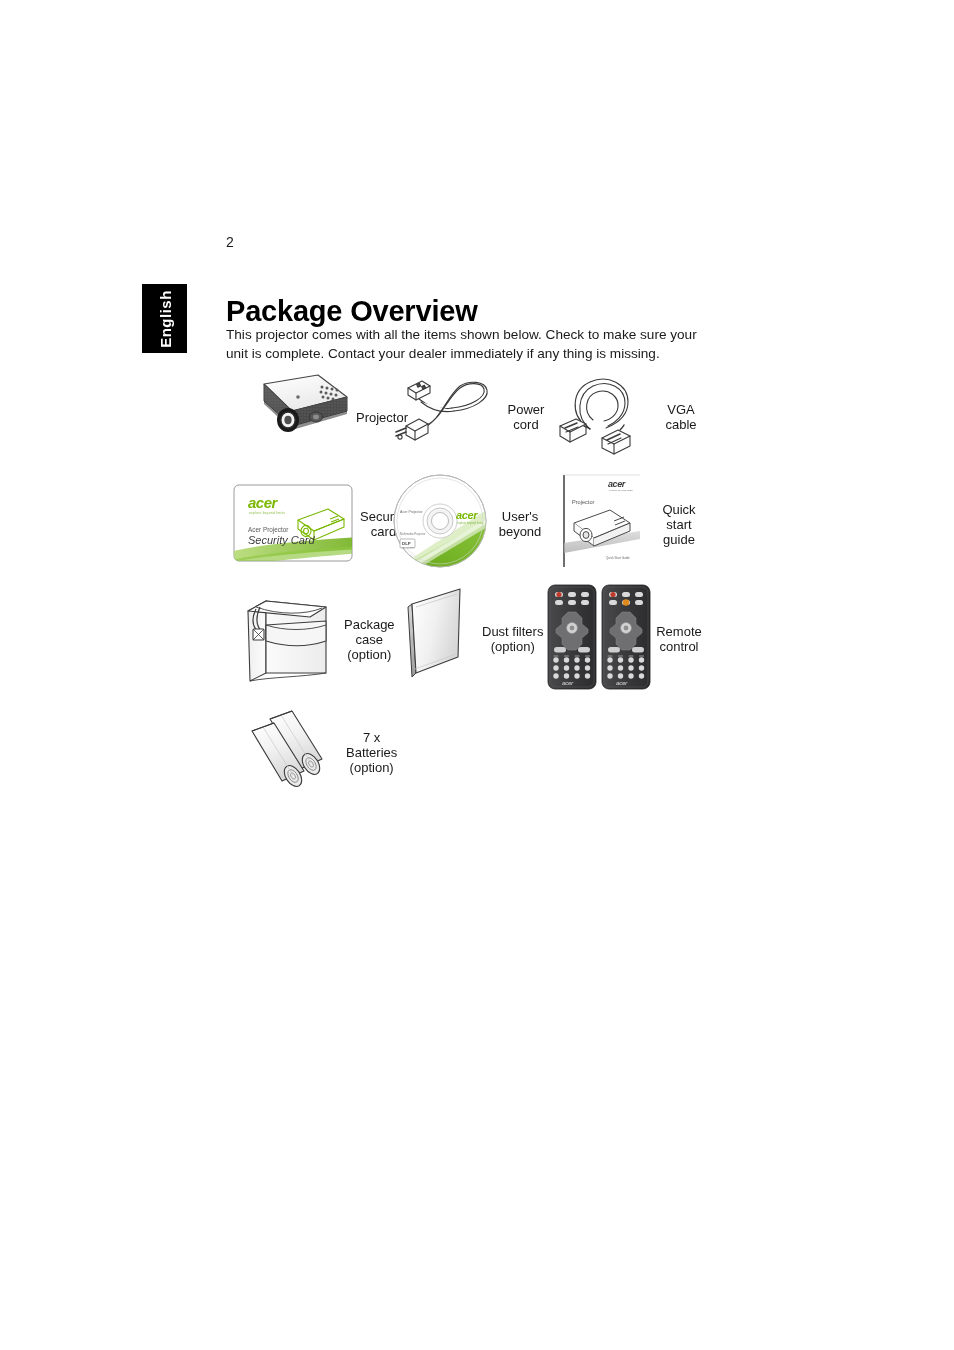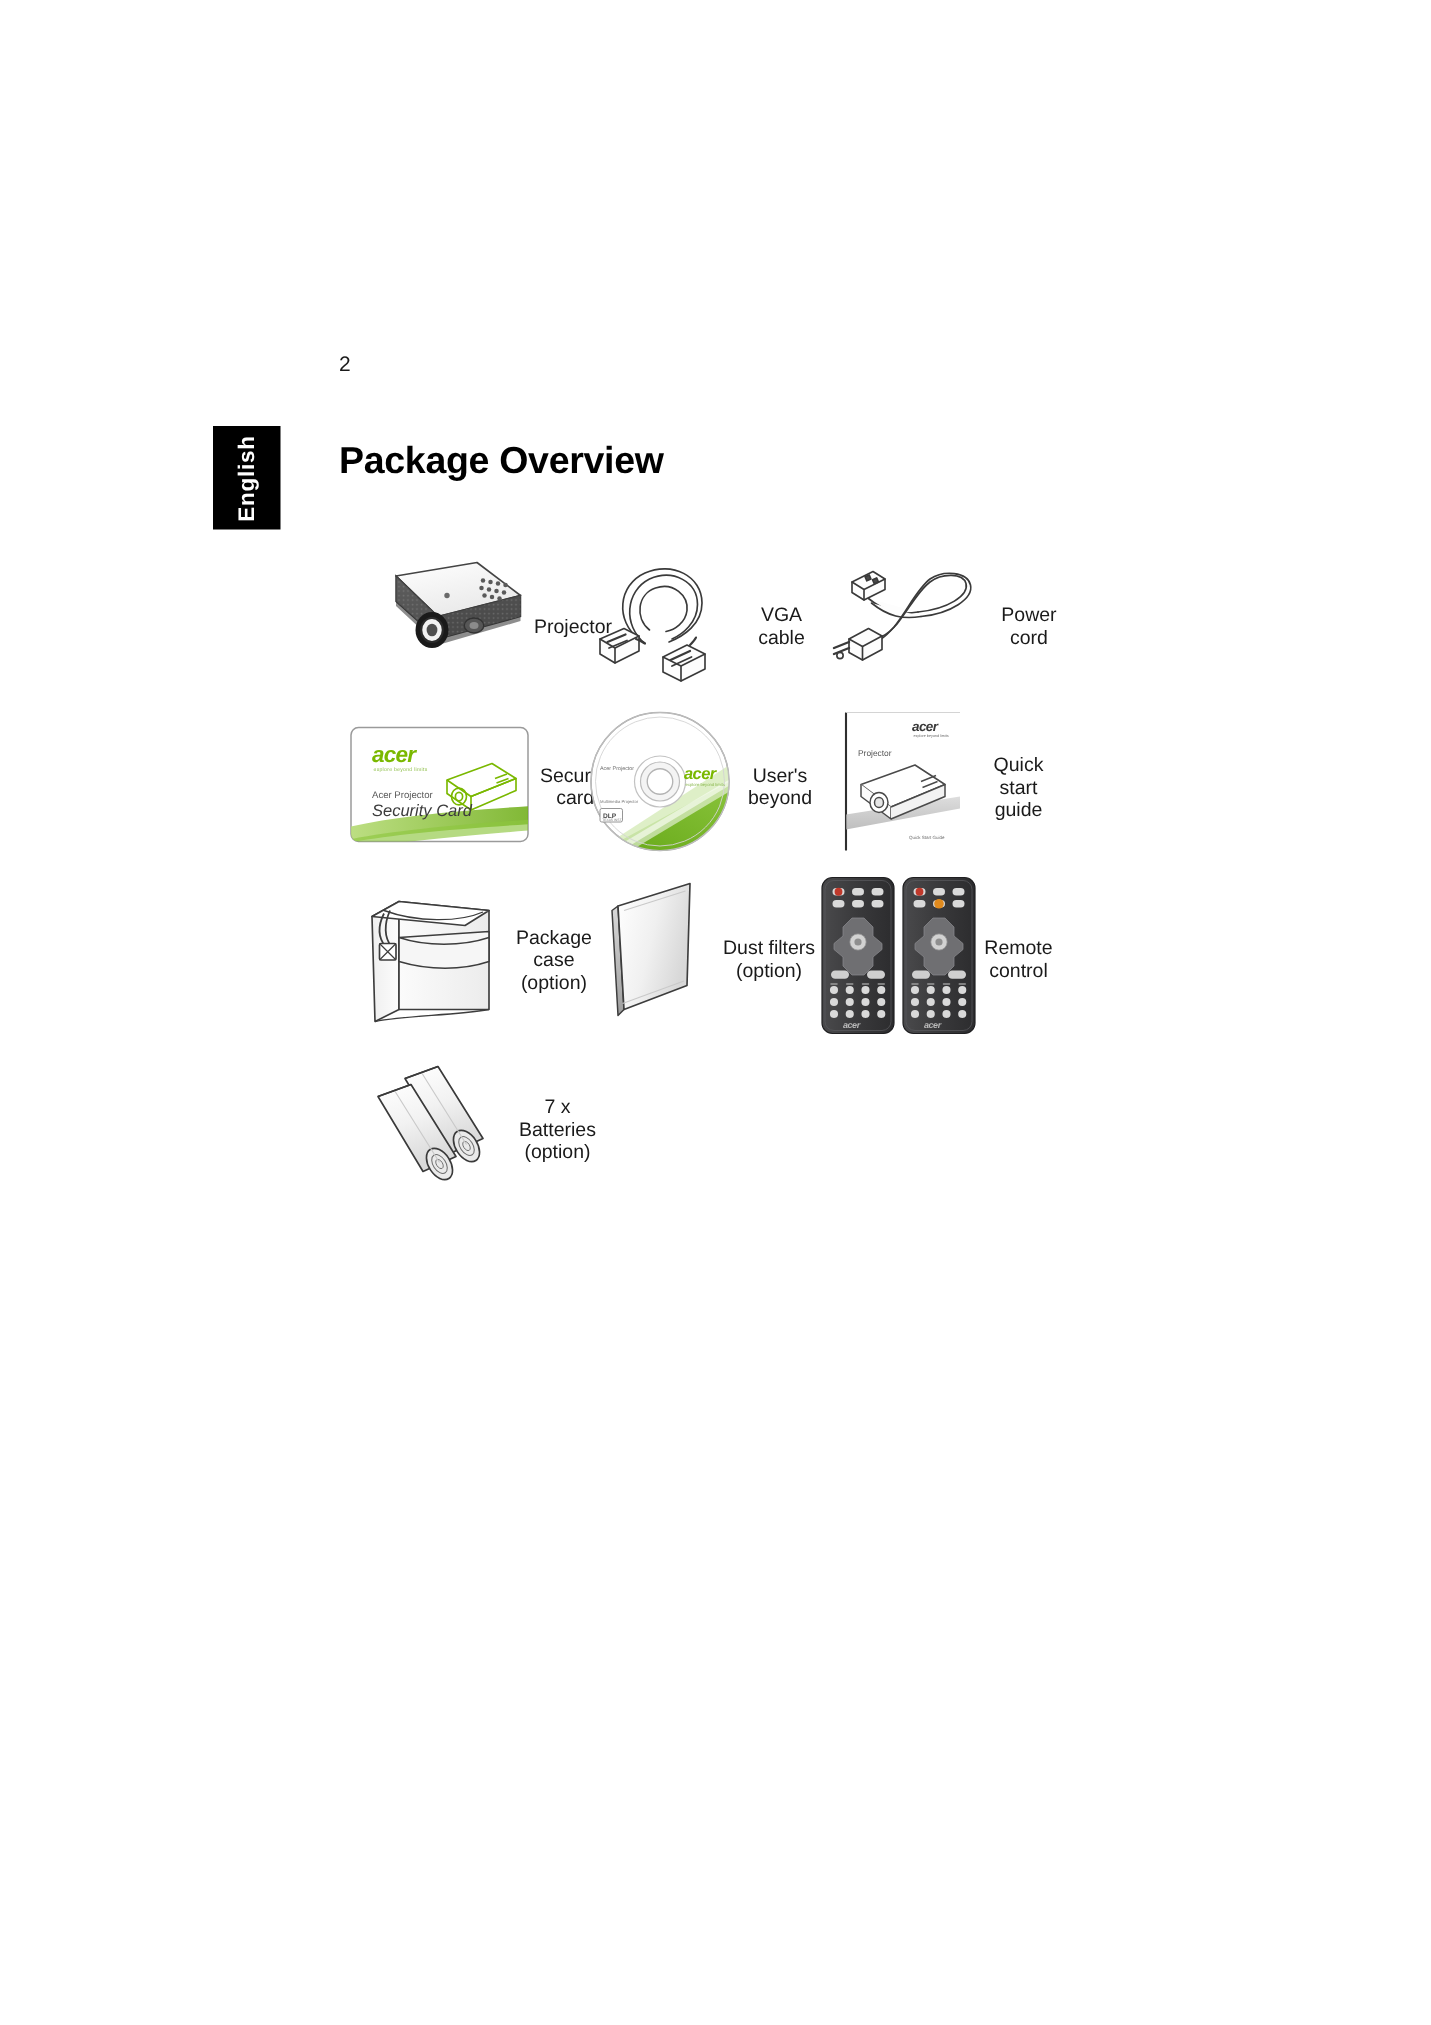--- a/index.html
+++ b/index.html
@@ -50,21 +50,21 @@
     font-size: 15px;
     font-weight: bold;
     letter-spacing: 0.5px;
   }
 
   
   .section-title {
     position: absolute;
     left: 226px;
     top: 276px;
-    font-size: 25px;
+    font-size: 29px;
     font-weight: bold;
     letter-spacing: -0.2px;
     color: #000000;
   }
   .intro {
     position: absolute;
     left: 226px;
     top: 311px;
     width: 492px;
     font-size: 13.6px;
@@ -121,20 +121,21 @@
 
 <div class="page">
 
   <div class="page-number">2</div>
 
   <div class="lang-tab">
     <span class="lang-tab-label">English</span>
   </div>
 
   <h1 class="section-title">Package Overview</h1>
+  <p class="intro">This projector comes with all the items shown below. Check to make sure your unit is complete. Contact your dealer immediately if any thing is missing.</p>
 
   <div class="items">
 
     <div class="row row-1">
 
       <div class="cell">
         <div class="art">
           <svg width="130" height="96" viewBox="0 0 130 96">
             <defs>
               <linearGradient id="projTop" x1="0" y1="0" x2="0.5" y2="1">
@@ -188,20 +189,51 @@
             <circle cx="72" cy="31" r="1.8" fill="#6a6a6a"></circle>
           </svg>
         </div>
         <div class="caption">
           <span>Projector</span>
         </div>
       </div>
 
       <div class="cell">
         <div class="art">
+          <svg width="120" height="96" viewBox="0 0 120 96">
+            <g fill="none" stroke="#3a3a3a" stroke-width="1.1" stroke-linejoin="round" stroke-linecap="round">
+
+              <path d="M22 22 L36 15 L44 20 L44 27 L30 34 L22 29 Z" fill="#fdfdfd"></path>
+              <path d="M22 22 L30 27 L30 34"></path>
+              <path d="M30 27 L44 20"></path>
+              <rect x="31" y="18" width="3" height="3" transform="rotate(-24 32 19)" fill="#4a4a4a"></rect>
+              <rect x="36" y="20" width="3" height="3" transform="rotate(-24 37 21)" fill="#4a4a4a"></rect>
+
+              <path d="M33 33 C 44 42, 54 44, 66 42" fill="#fdfdfd"></path>
+              <path d="M35 36 C 46 45, 56 47, 68 45" fill="#fdfdfd"></path>
+
+              <path d="M66 42 C 86 40, 100 31, 98 23 C 96 16, 82 16, 74 22 C 66 28, 60 40, 52 50 C 46 57, 38 62, 32 60" fill="none"></path>
+              <path d="M68 45 C 88 43, 103 33, 101 24 C 99 15, 83 14, 74 20 C 65 27, 59 41, 50 52 C 44 59, 37 64, 31 63" fill="none"></path>
+
+              <path d="M20 60 L33 53 L42 58 L42 67 L29 74 L20 69 Z" fill="#fdfdfd"></path>
+              <path d="M20 60 L29 65 L29 74"></path>
+              <path d="M29 65 L42 58"></path>
+
+              <path d="M20 62 L10 66 M20 66 L10 70" stroke-width="1.6"></path>
+              <circle cx="14" cy="71" r="2.1" fill="#fdfdfd"></circle>
+            </g>
+          </svg>
+        </div>
+        <div class="caption">
+          <span>Power cord</span>
+        </div>
+      </div>
+
+      <div class="cell">
+        <div class="art">
           <svg width="110" height="96" viewBox="0 0 110 96">
             <g fill="none" stroke="#3a3a3a" stroke-width="1.1" stroke-linejoin="round" stroke-linecap="round">
 
               <path d="M40 60 C 24 48, 26 24, 44 16 C 62 8, 82 18, 82 36 C 82 50, 70 58, 60 62"></path>
               <path d="M44 63 C 29 51, 31 28, 47 20 C 63 13, 79 22, 79 37 C 79 49, 69 57, 62 60"></path>
 
               <path d="M47 54 C 37 46, 39 30, 51 26 C 63 22, 73 31, 72 41 C 71 49, 64 54, 58 55"></path>
 
               <path d="M14 60 L30 53 L40 58 L40 68 L24 76 L14 70 Z" fill="#fdfdfd"></path>
               <path d="M14 60 L24 66 L24 76"></path>
@@ -216,51 +248,20 @@
               <path d="M68 78 L84 70"></path>
               <path d="M61 74 L74 68" stroke-width="1.5"></path>
               <path d="M62 78 L75 72" stroke-width="1.2"></path>
 
               <path d="M74 64 C 76 62, 77 61, 78 59" stroke-width="1.4"></path>
             </g>
           </svg>
         </div>
         <div class="caption">
           <span>VGA cable</span>
-        </div>
-      </div>
-
-      <div class="cell">
-        <div class="art">
-          <svg width="120" height="96" viewBox="0 0 120 96">
-            <g fill="none" stroke="#3a3a3a" stroke-width="1.1" stroke-linejoin="round" stroke-linecap="round">
-
-              <path d="M22 22 L36 15 L44 20 L44 27 L30 34 L22 29 Z" fill="#fdfdfd"></path>
-              <path d="M22 22 L30 27 L30 34"></path>
-              <path d="M30 27 L44 20"></path>
-              <rect x="31" y="18" width="3" height="3" transform="rotate(-24 32 19)" fill="#4a4a4a"></rect>
-              <rect x="36" y="20" width="3" height="3" transform="rotate(-24 37 21)" fill="#4a4a4a"></rect>
-
-              <path d="M33 33 C 44 42, 54 44, 66 42" fill="#fdfdfd"></path>
-              <path d="M35 36 C 46 45, 56 47, 68 45" fill="#fdfdfd"></path>
-
-              <path d="M66 42 C 86 40, 100 31, 98 23 C 96 16, 82 16, 74 22 C 66 28, 60 40, 52 50 C 46 57, 38 62, 32 60" fill="none"></path>
-              <path d="M68 45 C 88 43, 103 33, 101 24 C 99 15, 83 14, 74 20 C 65 27, 59 41, 50 52 C 44 59, 37 64, 31 63" fill="none"></path>
-
-              <path d="M20 60 L33 53 L42 58 L42 67 L29 74 L20 69 Z" fill="#fdfdfd"></path>
-              <path d="M20 60 L29 65 L29 74"></path>
-              <path d="M29 65 L42 58"></path>
-
-              <path d="M20 62 L10 66 M20 66 L10 70" stroke-width="1.6"></path>
-              <circle cx="14" cy="71" r="2.1" fill="#fdfdfd"></circle>
-            </g>
-          </svg>
-        </div>
-        <div class="caption">
-          <span>Power cord</span>
         </div>
       </div>
 
     </div>
 
     <div class="row row-2">
 
       <div class="cell">
         <div class="art">
           <svg width="134" height="96" viewBox="0 0 134 96">

